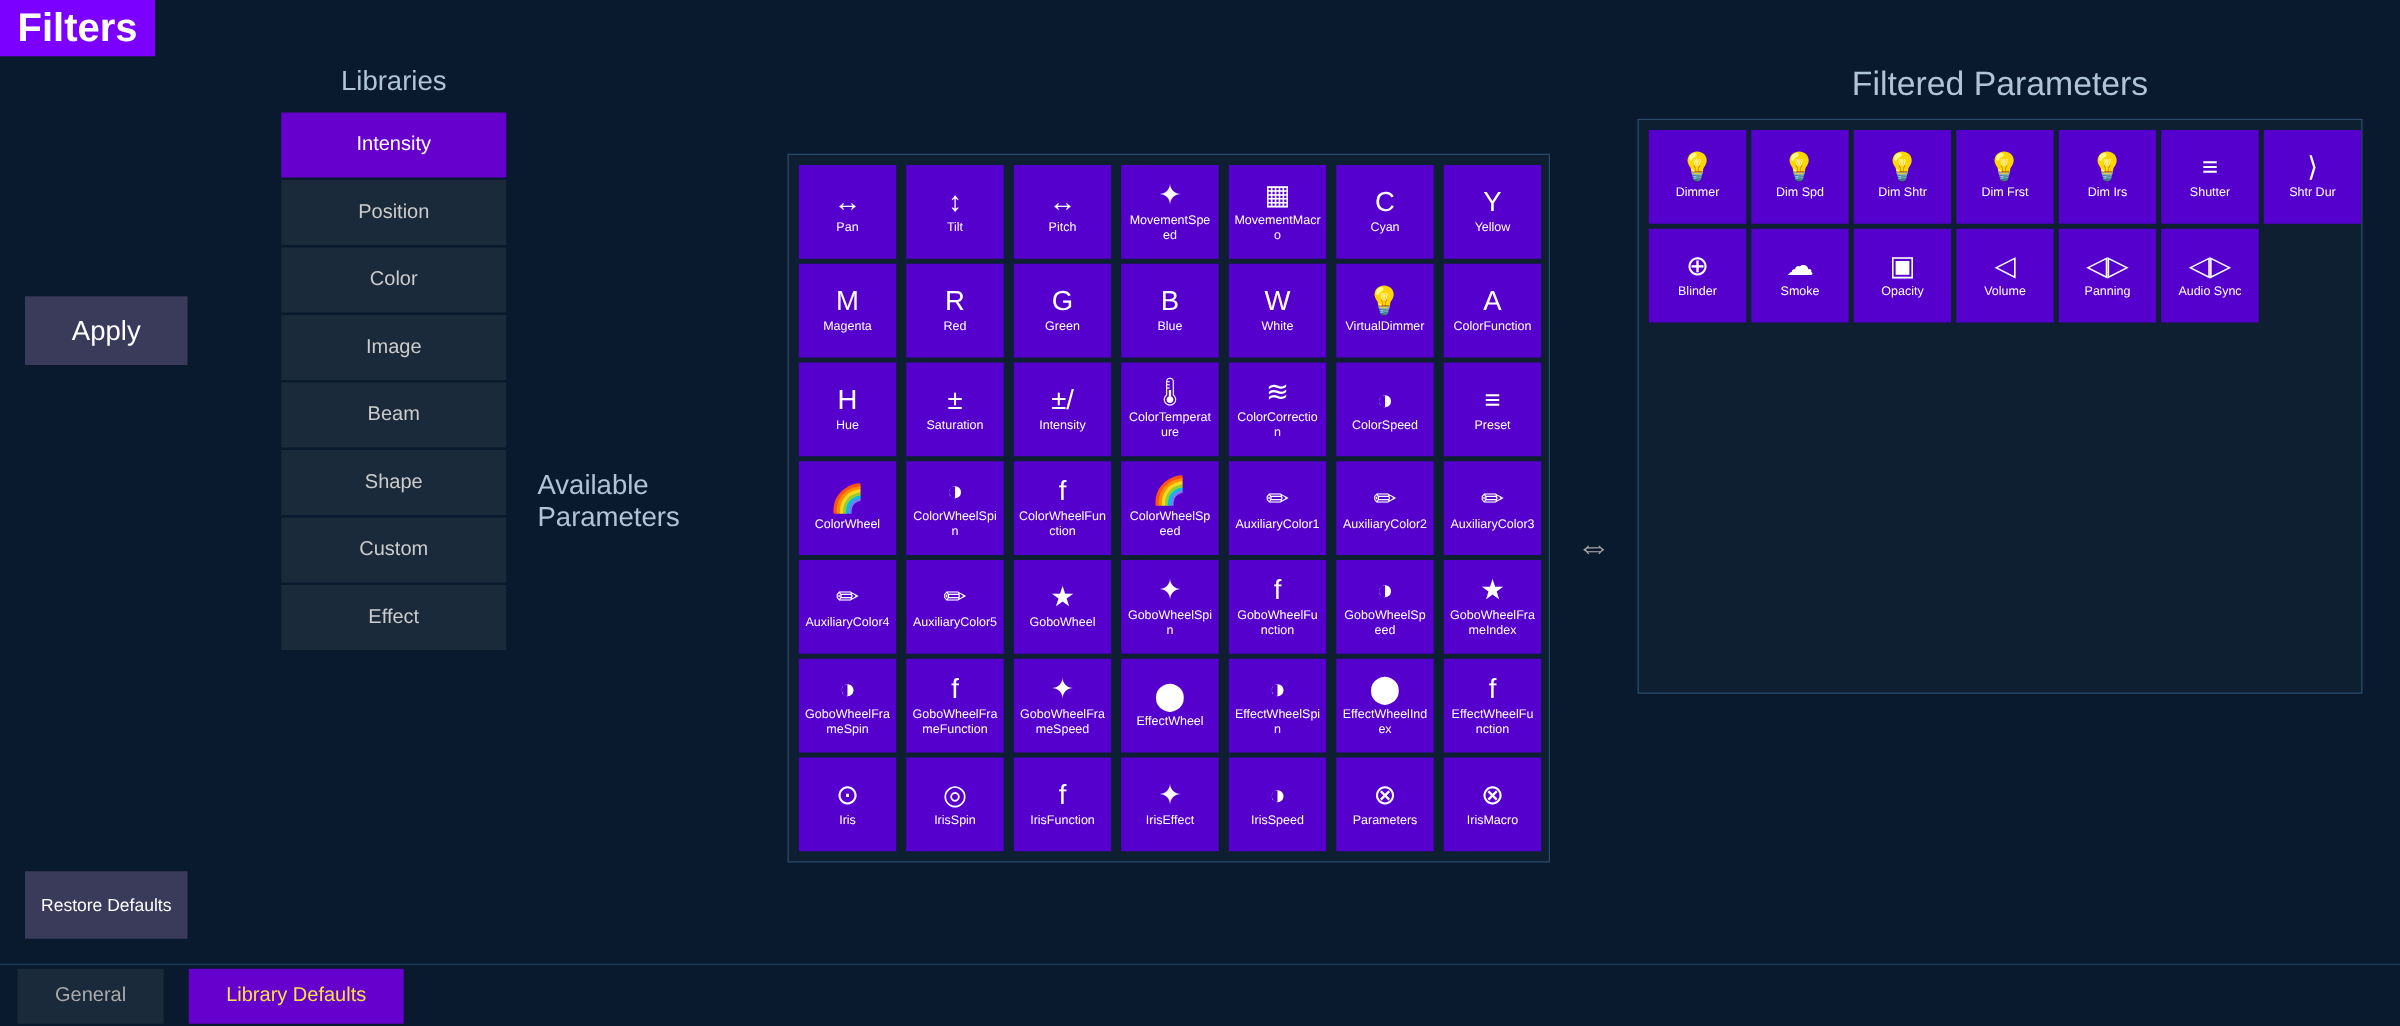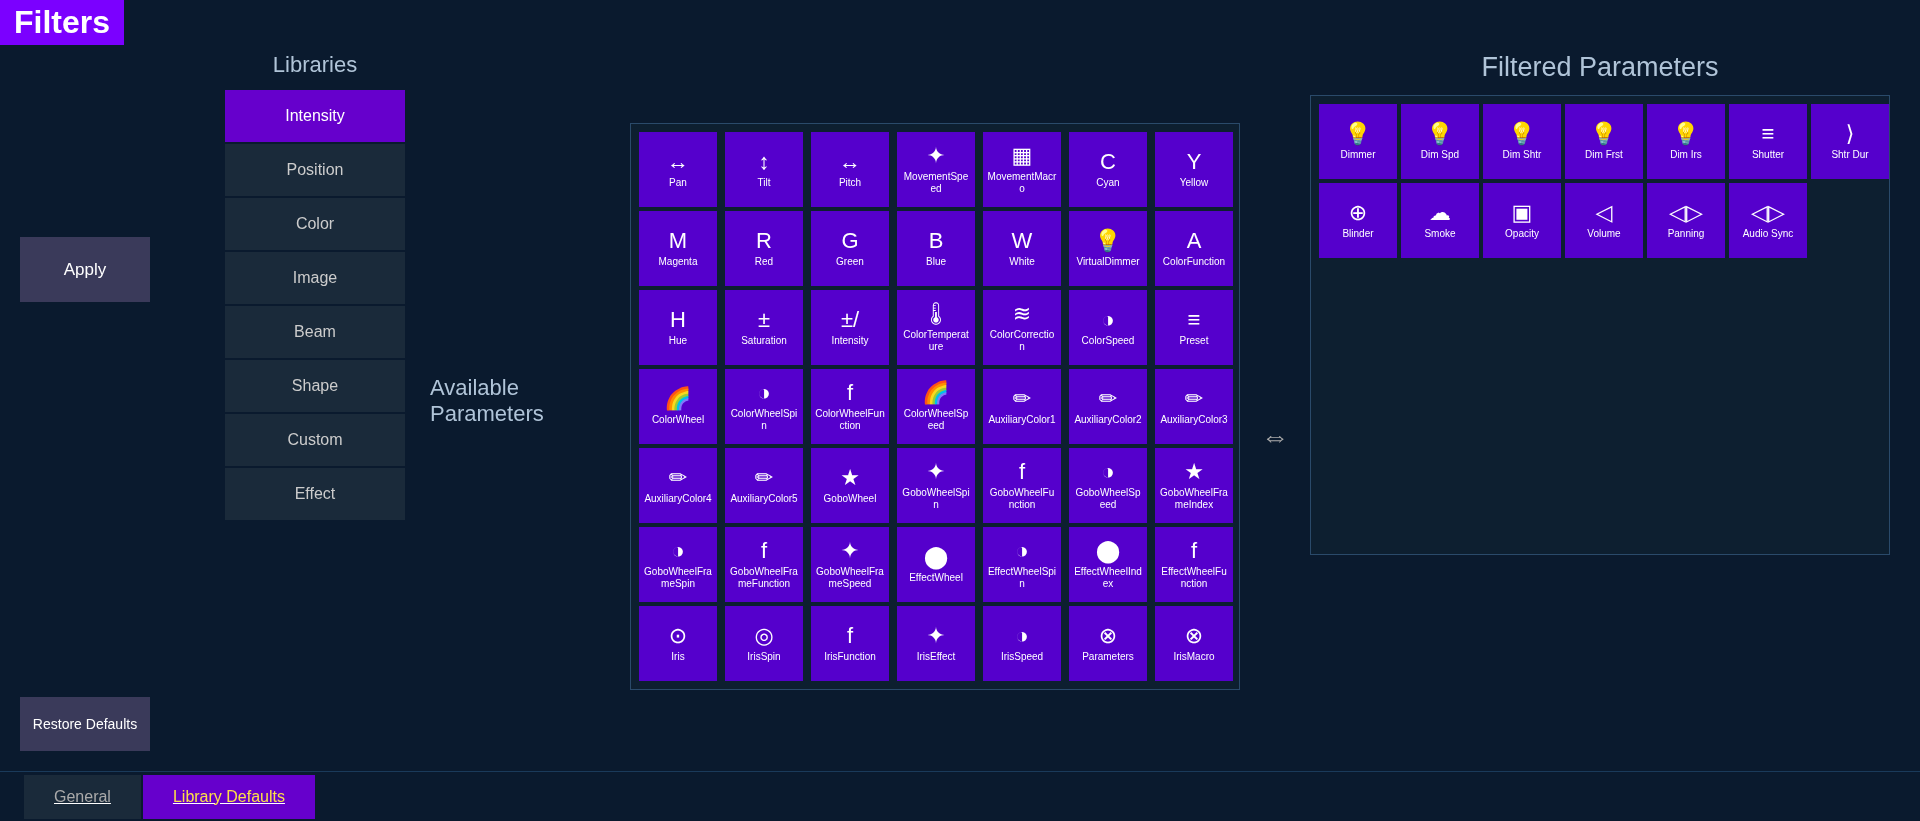--- a/index.html
+++ b/index.html
@@ -46,22 +46,22 @@
       flex-direction: column;
       align-items: center;
       width: 180px;
       position: relative;
     }
     #apply-btn {
       background: #3a3a5a;
       color: #fff;
       border: none;
       width: 130px;
-      height: 65px;
-      font-size: 17px;
+      height: 55px;
+      font-size: 22px;
       cursor: pointer;
       position: absolute;
       top: 185px;
       left: 0;
       text-align: center;
     }
     #restore-btn {
       background: #3a3a5a;
       color: #fff;
       border: none;
@@ -519,17 +519,17 @@
             <div class="icon">◁▷</div>
             <div class="label">Audio Sync</div>
           </button>
         </div>
     </div>
   </div>
 
 </div>
 
 <div id="bottom-tabs">
-  <div id="tabs-list" style="display:flex;gap:2px;padding-left:24px;text-decoration:underline;">
+  <div id="tabs-list" style="display:flex;gap:20px;padding-left:14px;">
       <button class="bottom-tab inactive">General</button>
       <button class="bottom-tab active">Library Defaults</button>
     </div>
 </div>
 
 </body></html>

